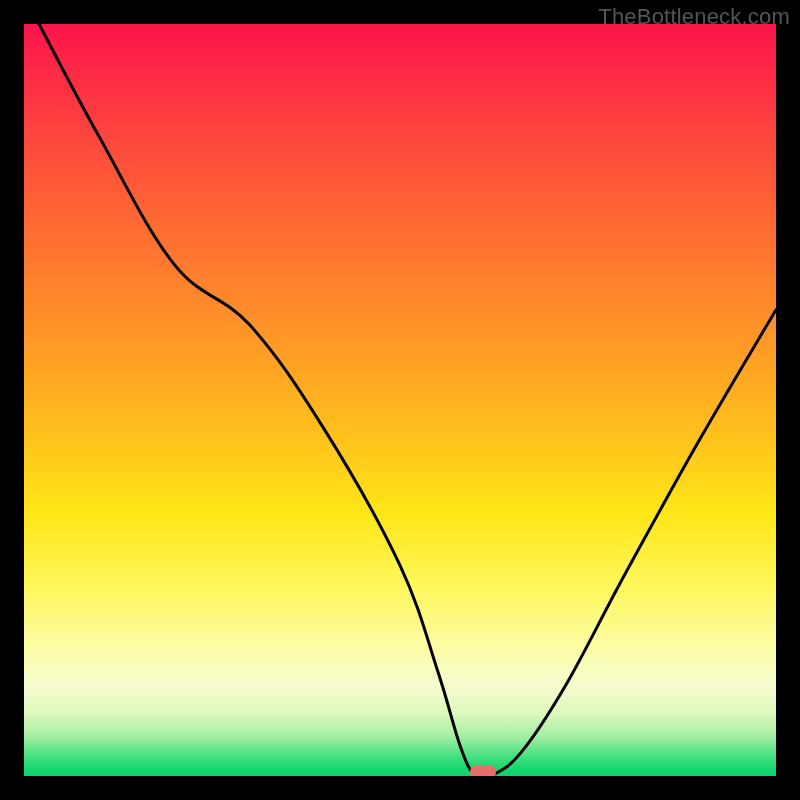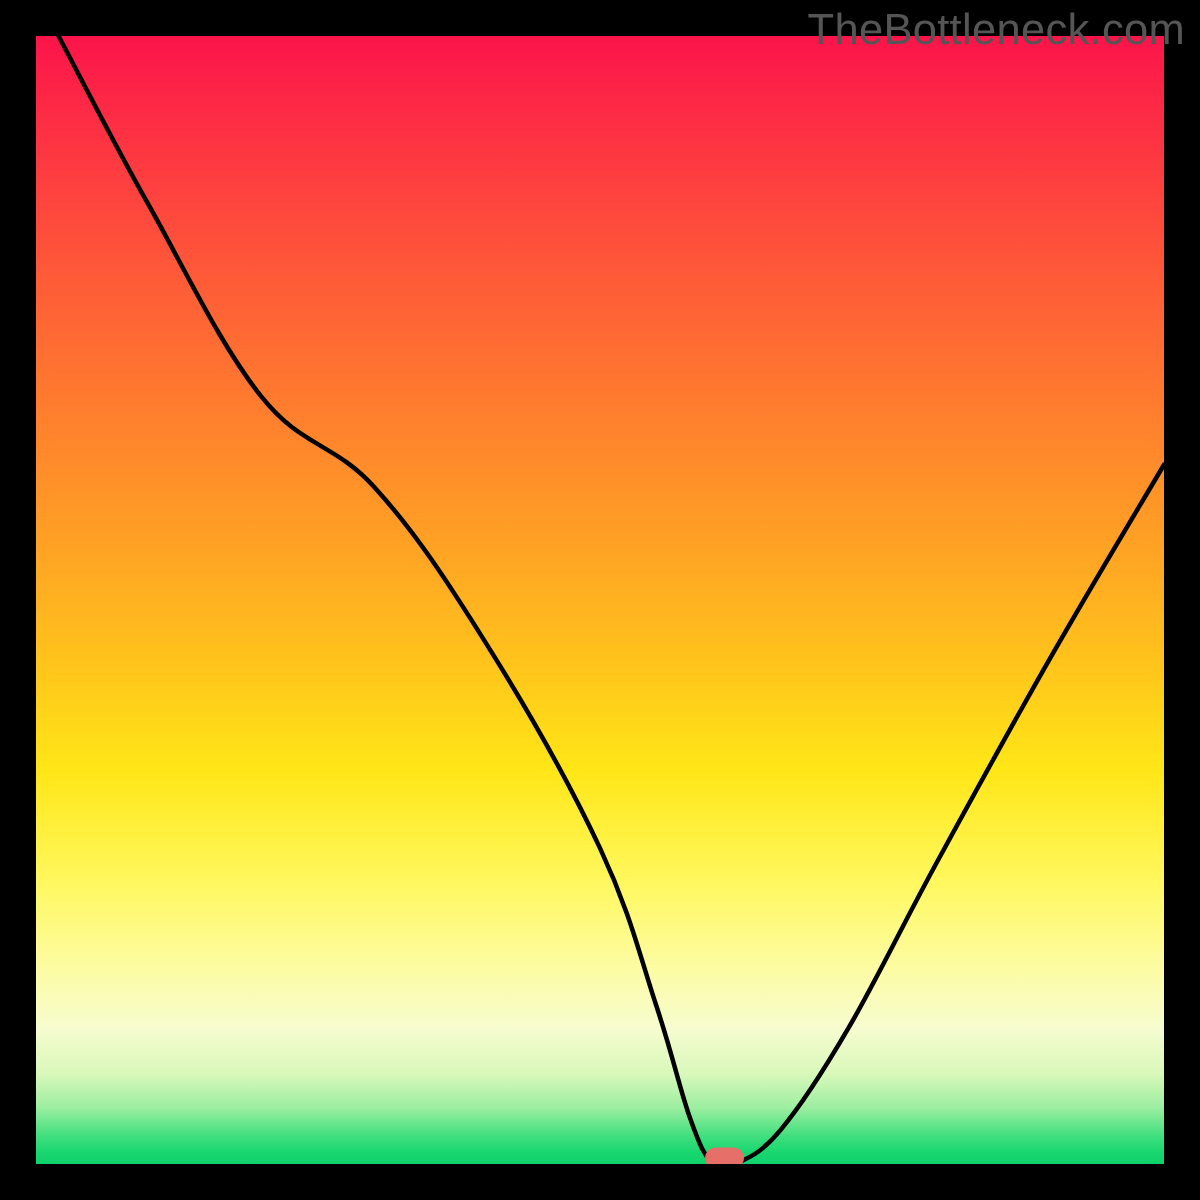--- a/index.html
+++ b/index.html
@@ -15,21 +15,21 @@
     position: relative;
     width: 800px;
     height: 800px;
     background: #000;
   }
   .watermark {
     position: absolute;
     top: 4px;
     right: 10px;
     color: #555;
-    font-size: 29px;
+    font-size: 22px;
     font-weight: 500;
     letter-spacing: 0.2px;
     z-index: 50;
   }
   .plot {
     position: absolute;
     left: 24px;
     top: 24px;
     width: 752px;
     height: 752px;

